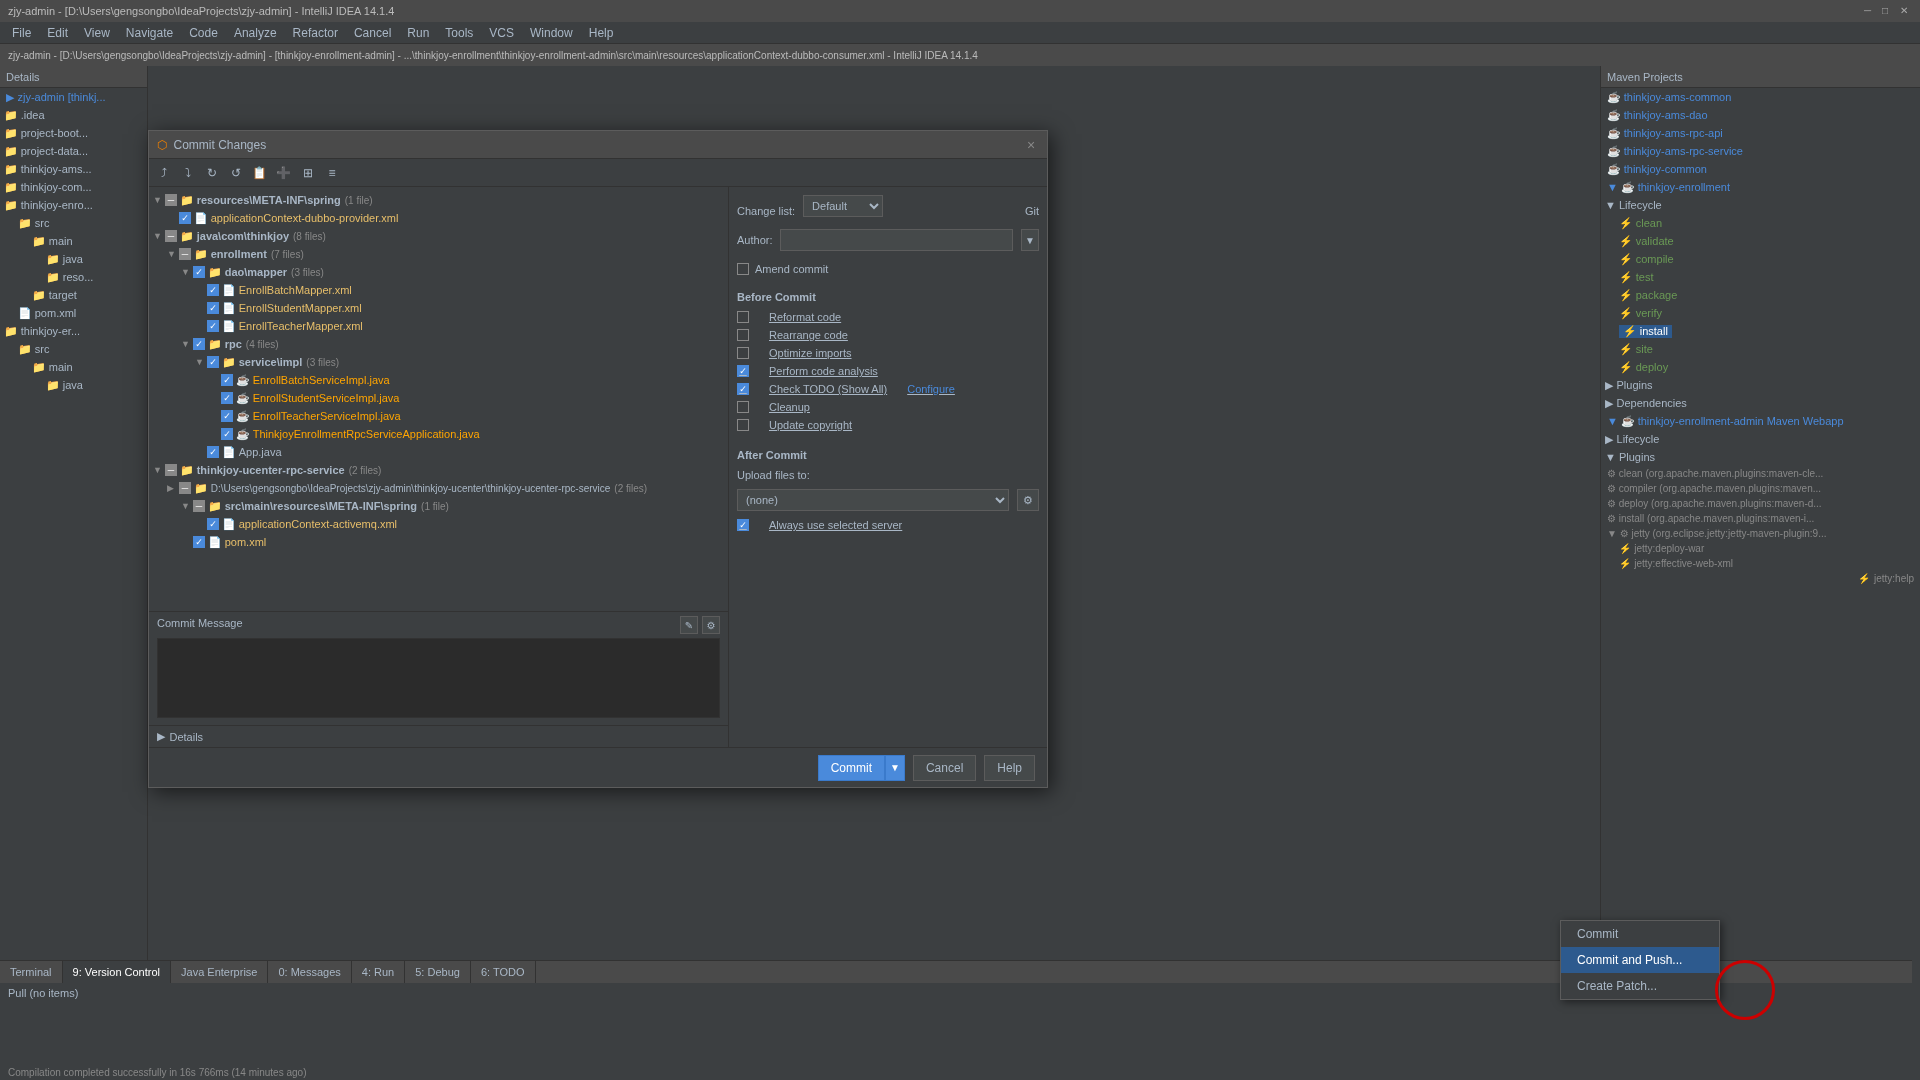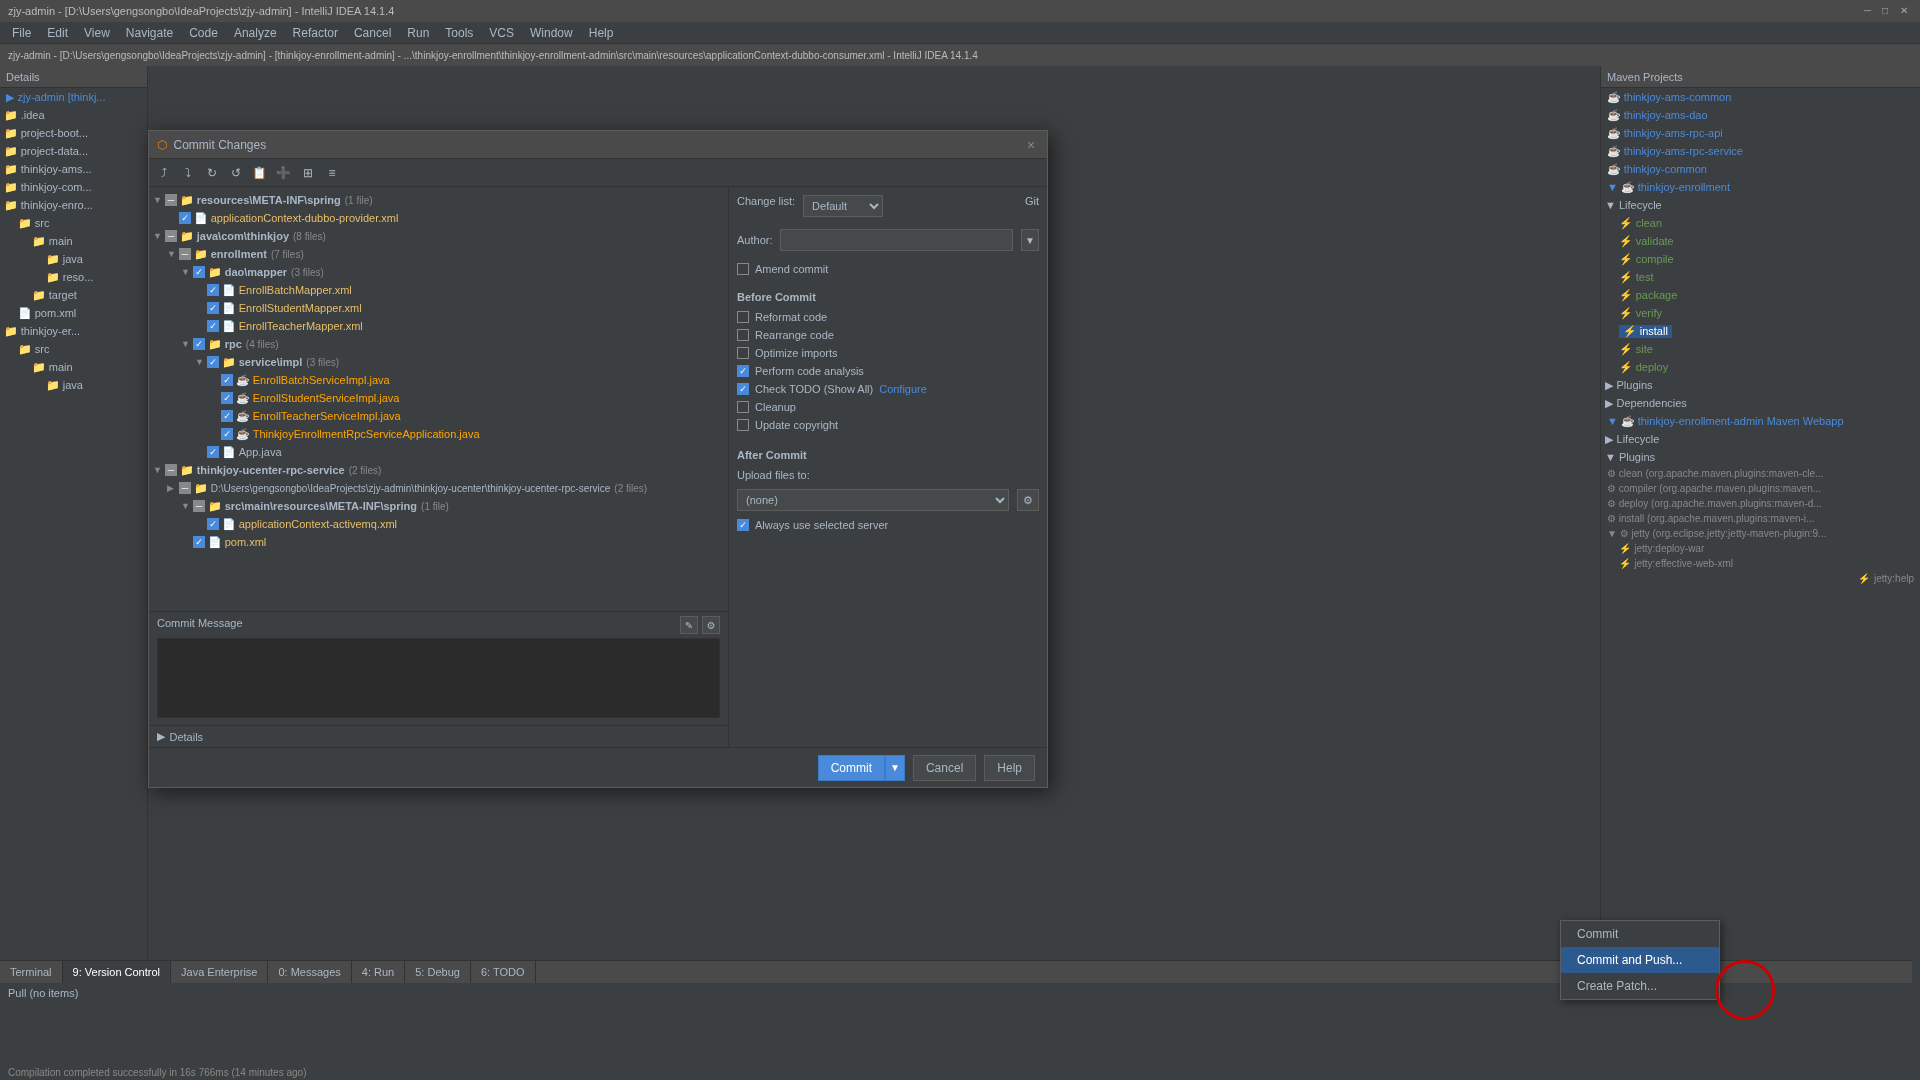--- a/index.html
+++ b/index.html
@@ -181,21 +181,21 @@
     .options-panel {
       flex: 1;
       display: flex;
       flex-direction: column;
       padding: 8px;
       overflow-y: auto;
     }
 
     .changelist-row {
       display: flex;
-      align-items: flex-start;
+      align-items: flex-end;
       gap: 8px;
       margin-bottom: 12px;
     }
     .changelist-label { color: #a9b7c6; font-size: 11px; }
     .changelist-select {
       background: #45494a;
       border: 1px solid #5c5c5c;
       color: #a9b7c6;
       font-size: 11px;
       padding: 2px 4px;
@@ -254,22 +254,23 @@
     .section-title {
       color: #a9b7c6;
       font-size: 11px;
       font-weight: bold;
       margin-bottom: 8px;
     }
 
     .option-row {
       display: flex;
       align-items: center;
-      gap: 6px;
+      gap: 20px;
       margin-bottom: 6px;
+      text-decoration: underline;
     }
     .option-label { color: #a9b7c6; font-size: 11px; }
     .configure-link { color: #4a8adb; font-size: 11px; cursor: pointer; }
 
     .after-commit-section { margin-top: 12px; }
     .upload-row {
       display: flex;
       align-items: center;
       gap: 8px;
       margin-bottom: 8px;

